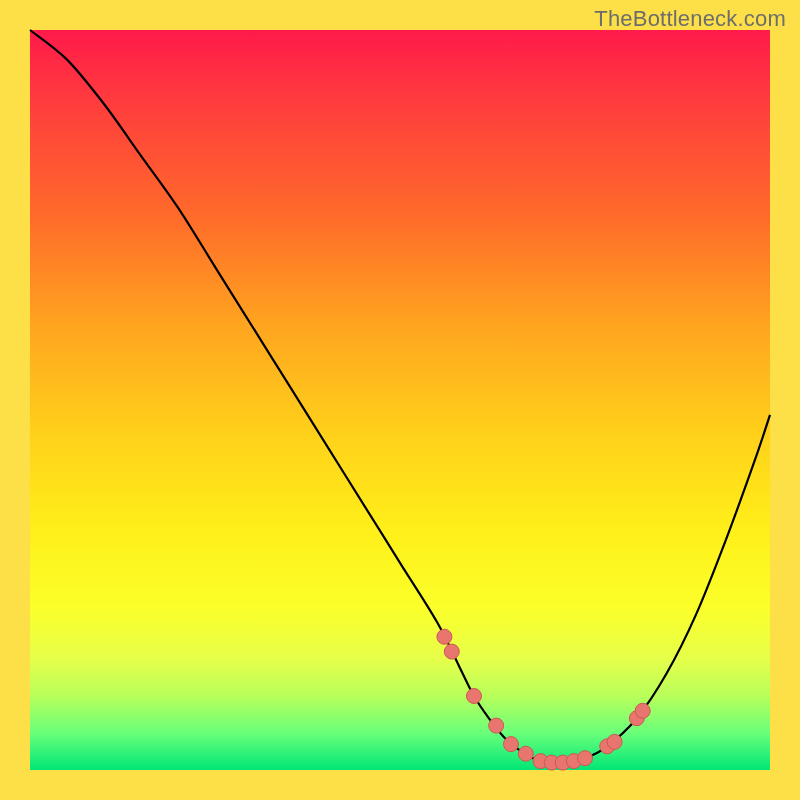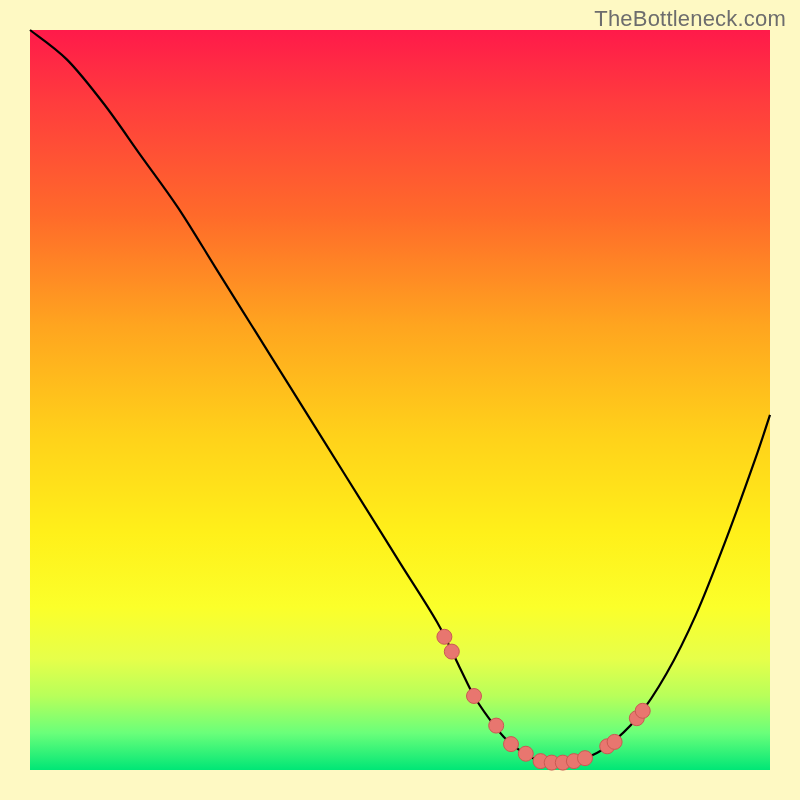--- a/index.html
+++ b/index.html
@@ -8,21 +8,21 @@
     width: 800px;
     height: 800px;
     background: #000;
     font-family: Arial, Helvetica, sans-serif;
     overflow: hidden;
   }
   .frame {
     position: relative;
     width: 800px;
     height: 800px;
-    background: #fef9c3;
+    background: #fde047;
   }
   .plot-area {
     position: absolute;
     left: 30px;
     top: 30px;
     width: 740px;
     height: 740px;
     background: linear-gradient(to bottom,
       #ff1a4a 0%,
       #ff3d3d 10%,

